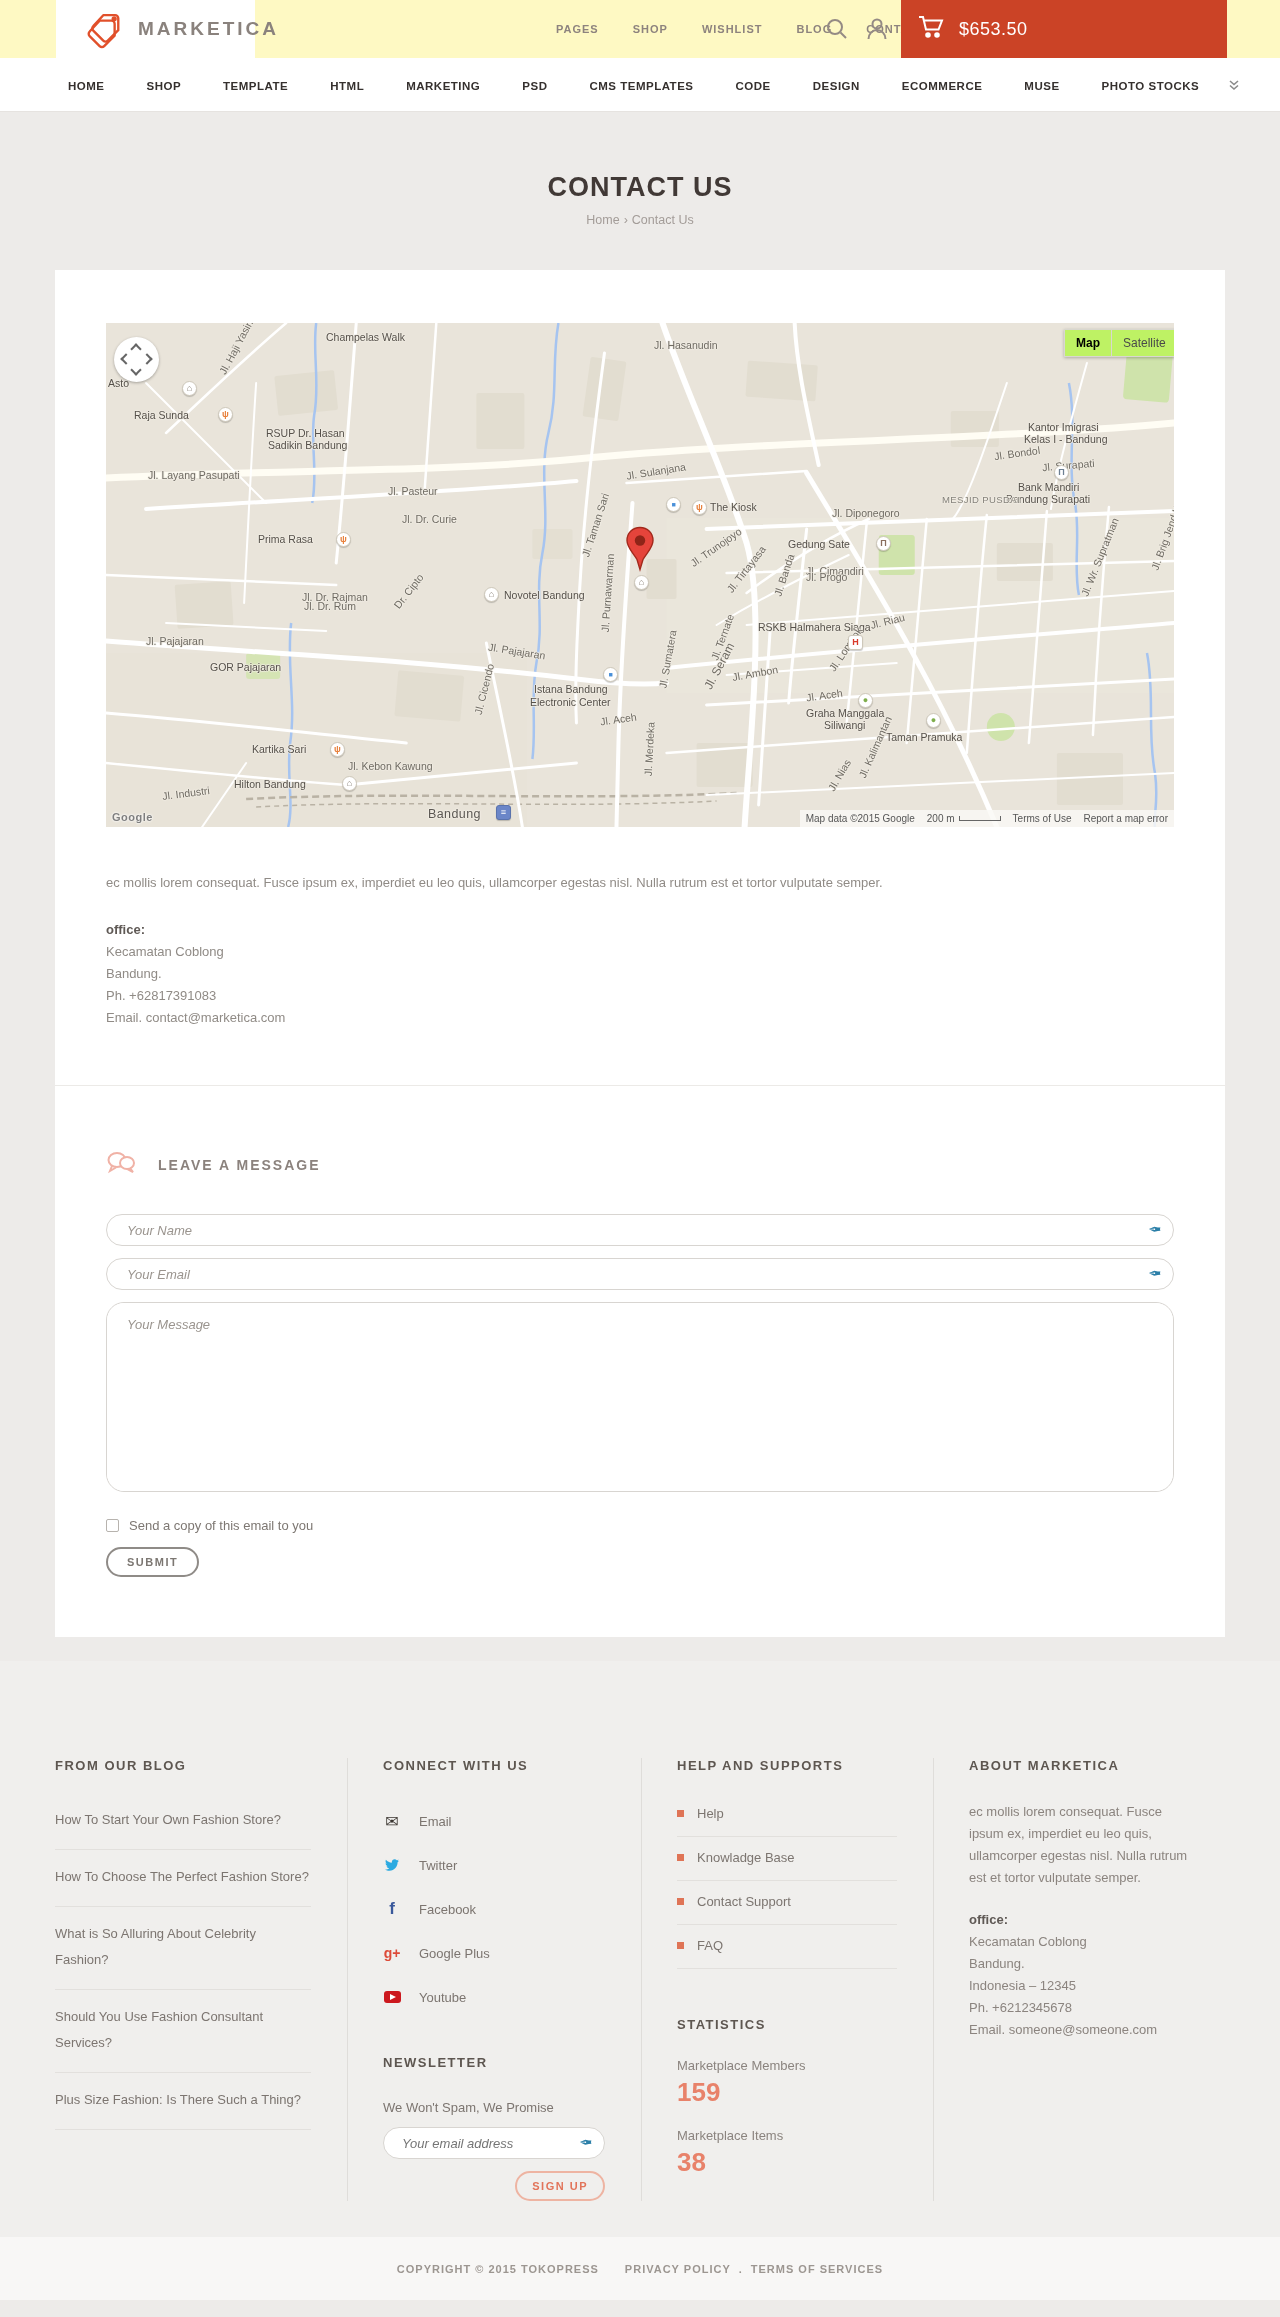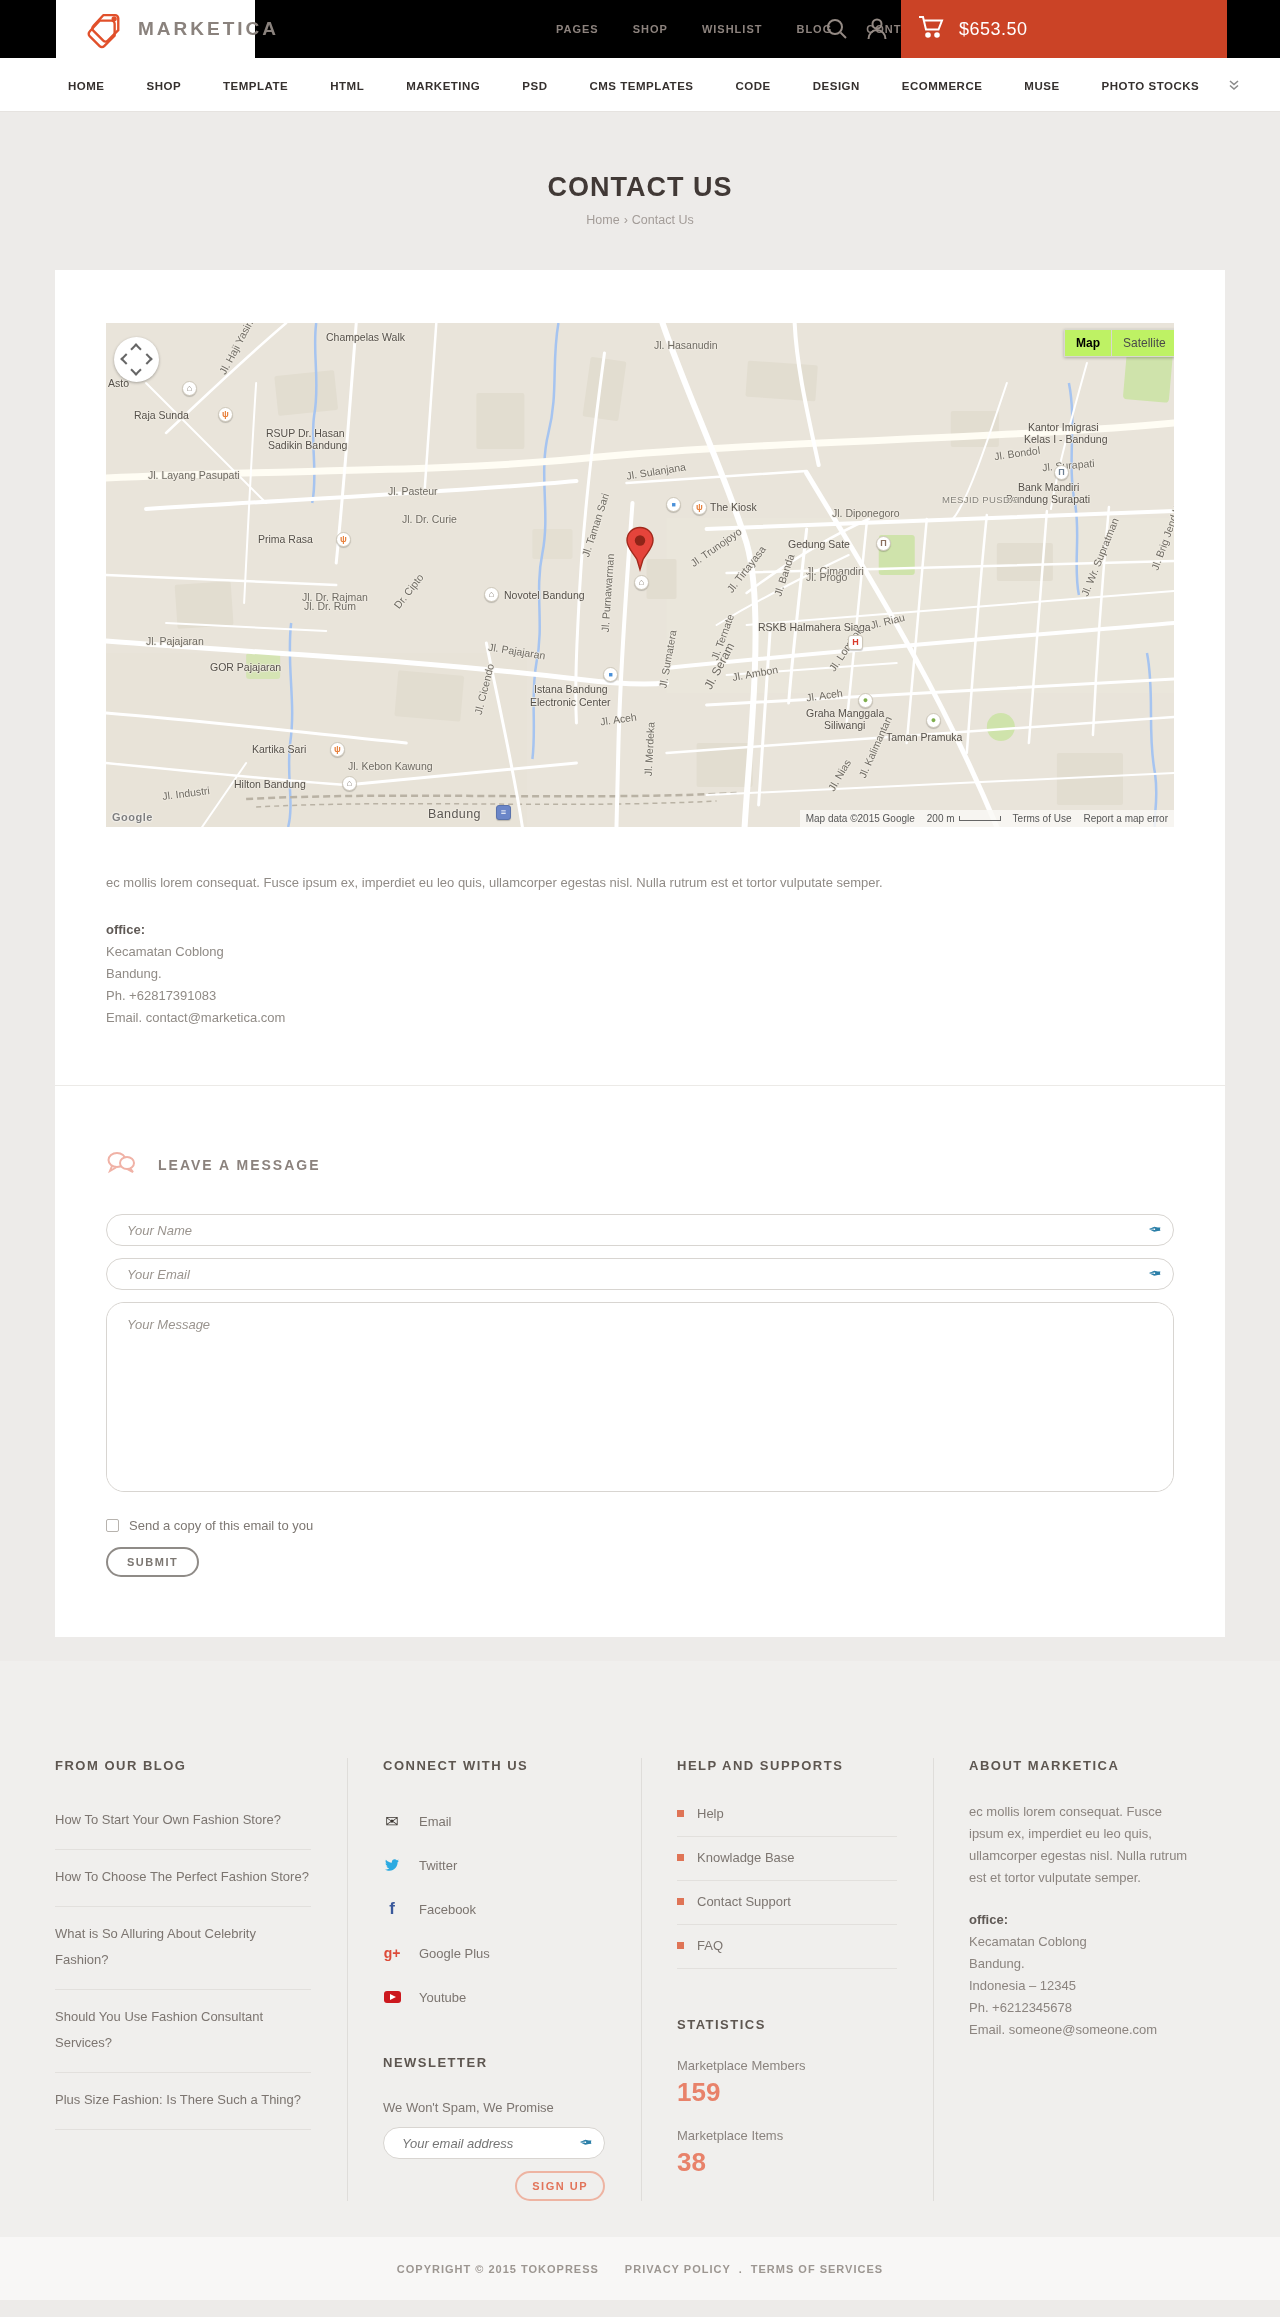--- a/index.html
+++ b/index.html
@@ -1,19 +1,19 @@
 <!DOCTYPE html>
 <html><head>
 <meta charset="utf-8">
 <style>
   * { margin:0; padding:0; box-sizing:border-box; }
   html,body { width:1280px; background:#edebe9; font-family:"Liberation Sans", sans-serif; }
 
   
-  .header { position:relative; height:58px; background:#000000;padding-left:10px; }
+  .header { position:relative; height:58px; background:#fef9c3;padding-left:10px; }
   .logo-box { position:absolute; left:56px; top:0; width:199px; height:58px; background:#fff; display:flex; align-items:center; gap:12px; padding-left:30px; }
   .brand { font-size:19px; font-weight:bold; letter-spacing:3px; color:#8a827d; }
   .top-nav { position:absolute; left:556px; top:0; height:58px; display:flex; align-items:center; gap:34px; }
   .top-nav a { font-size:11px; font-weight:bold; letter-spacing:1px; color:#8d837e; text-decoration:none; }
   .hdr-ico { position:absolute; top:14px; width:30px; height:30px; display:flex; align-items:center; justify-content:center; cursor:pointer; }
   .cart-btn { position:absolute; left:901px; top:0; width:326px; height:58px; background:#cb4326; display:flex; align-items:center; justify-content:flex-start; gap:14px; padding-left:16px; cursor:pointer; }
   .cart-total { color:#fff; font-size:18px; letter-spacing:.5px; }
 
   
   .subnav { height:54px; background:#fff; border-bottom:1px solid #e6e3e0; display:flex; align-items:center; padding:0 40px 0 68px; }

